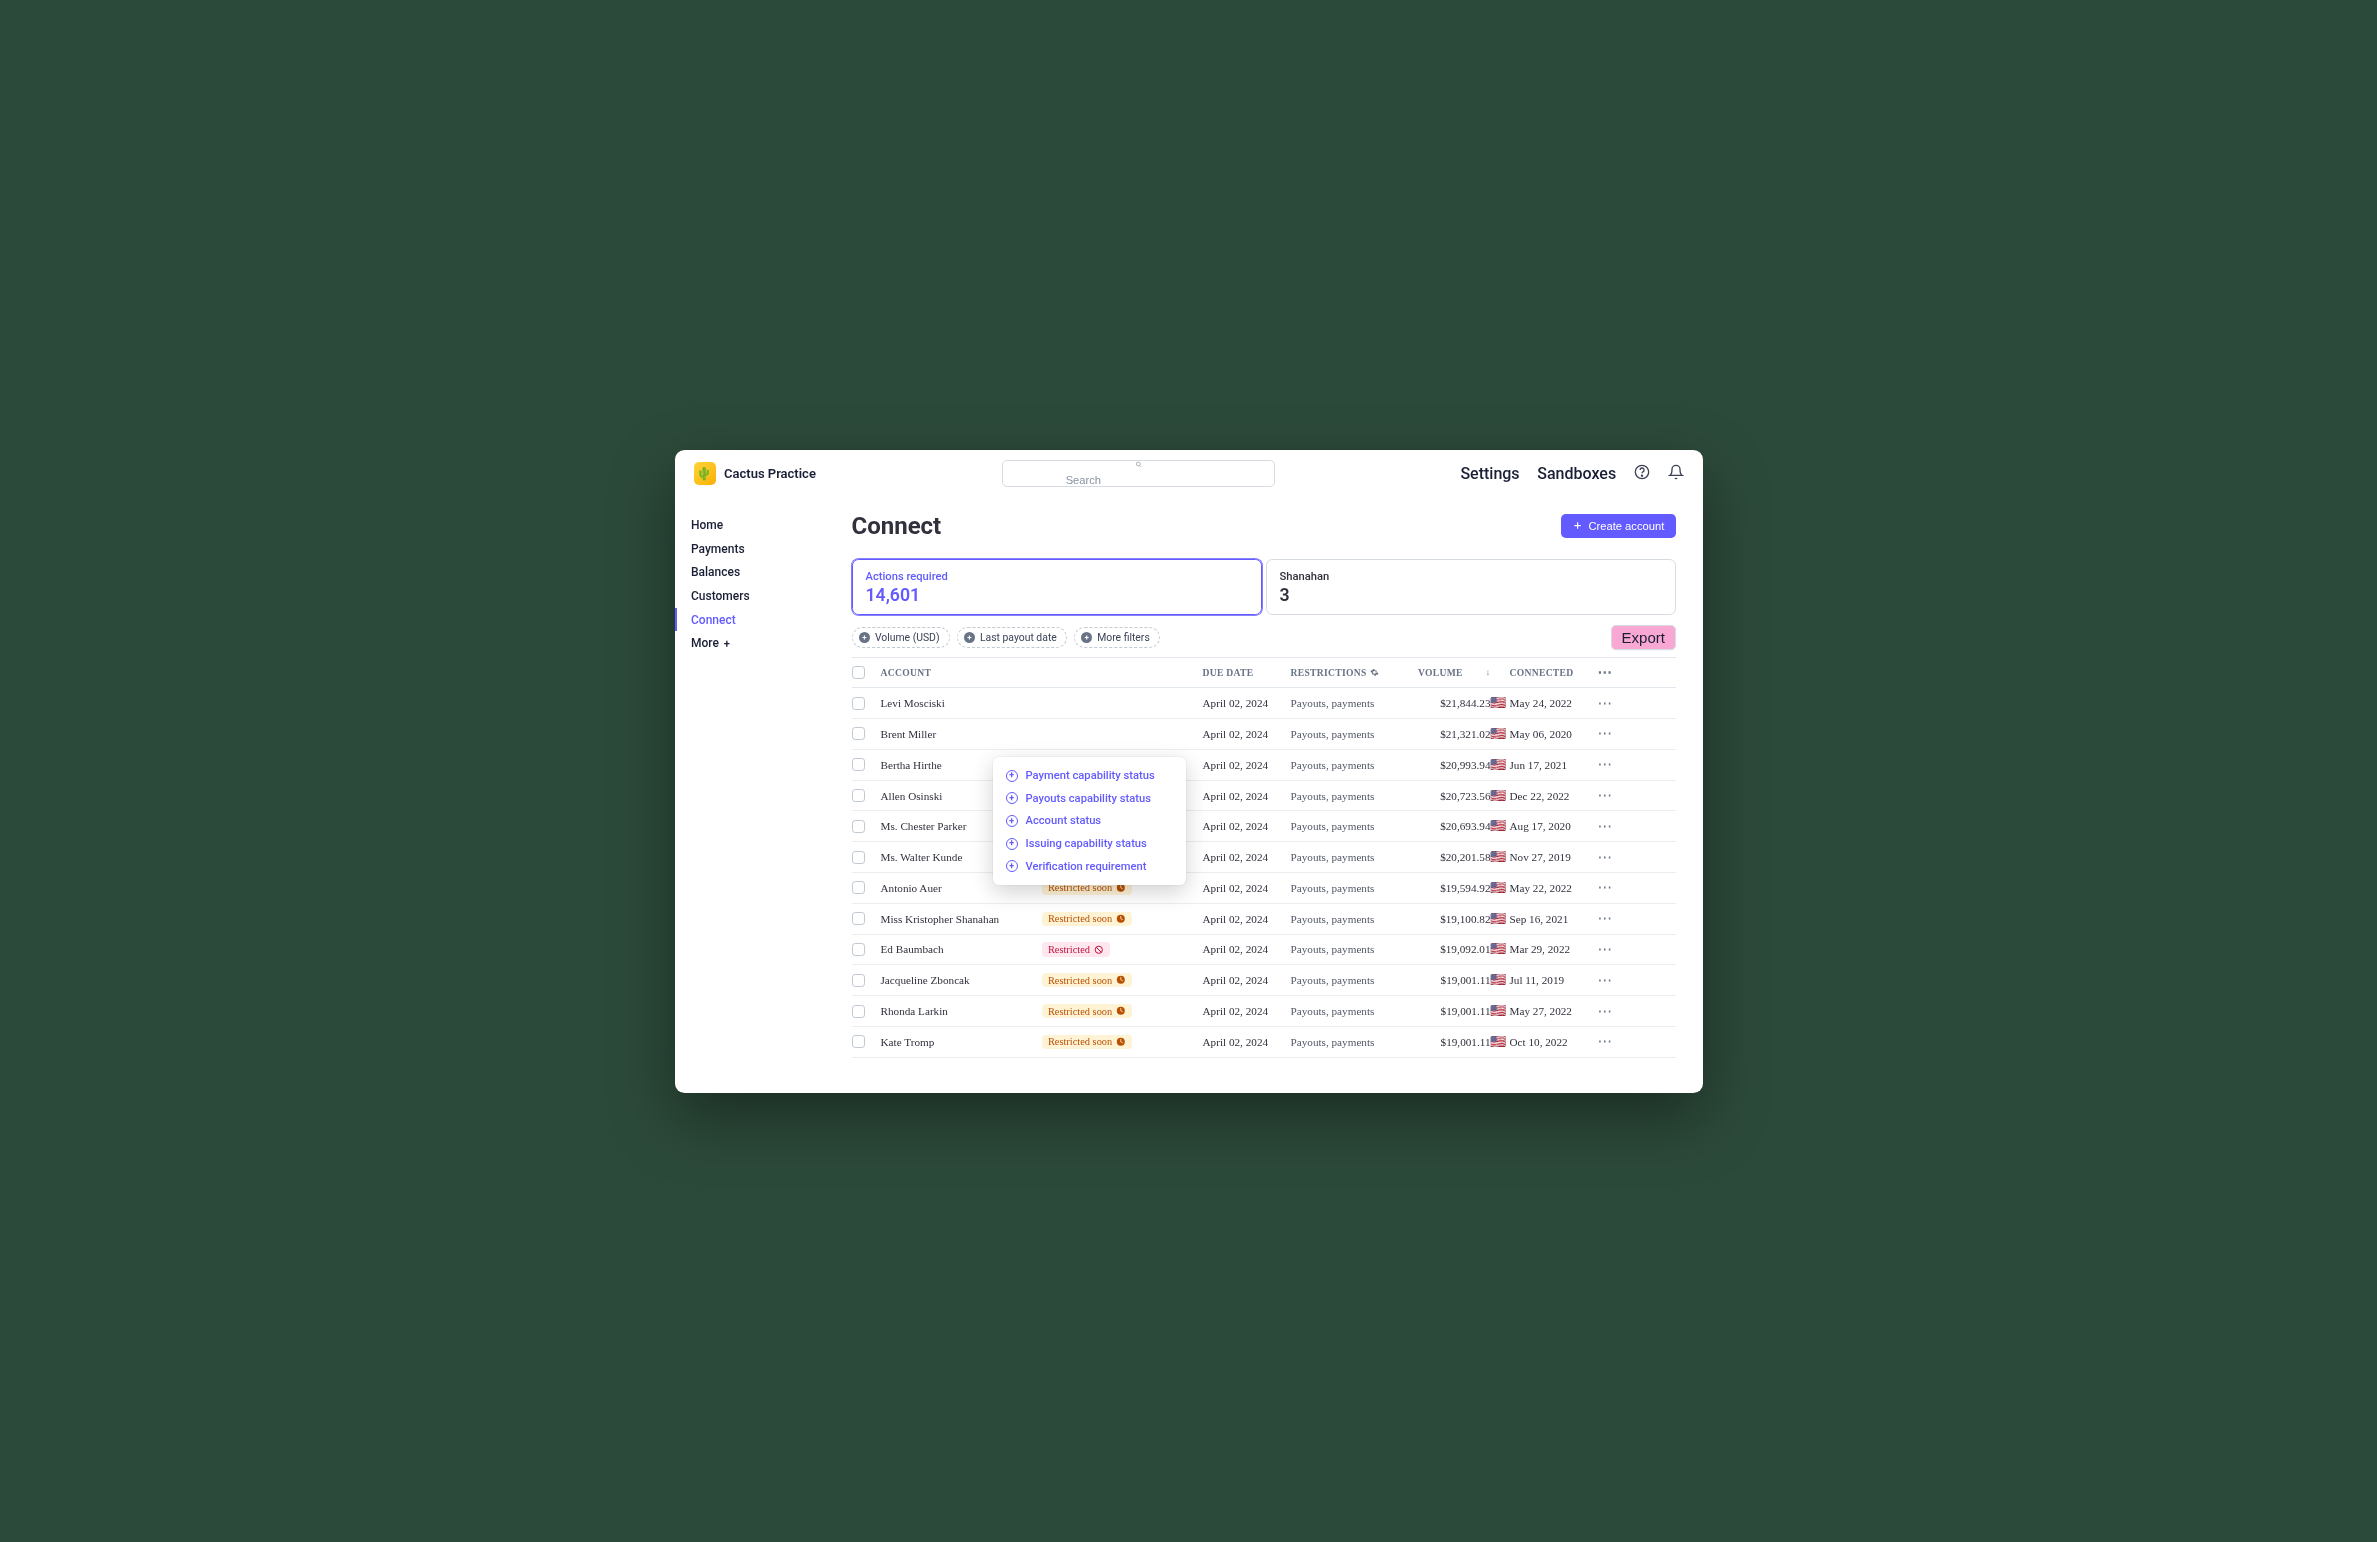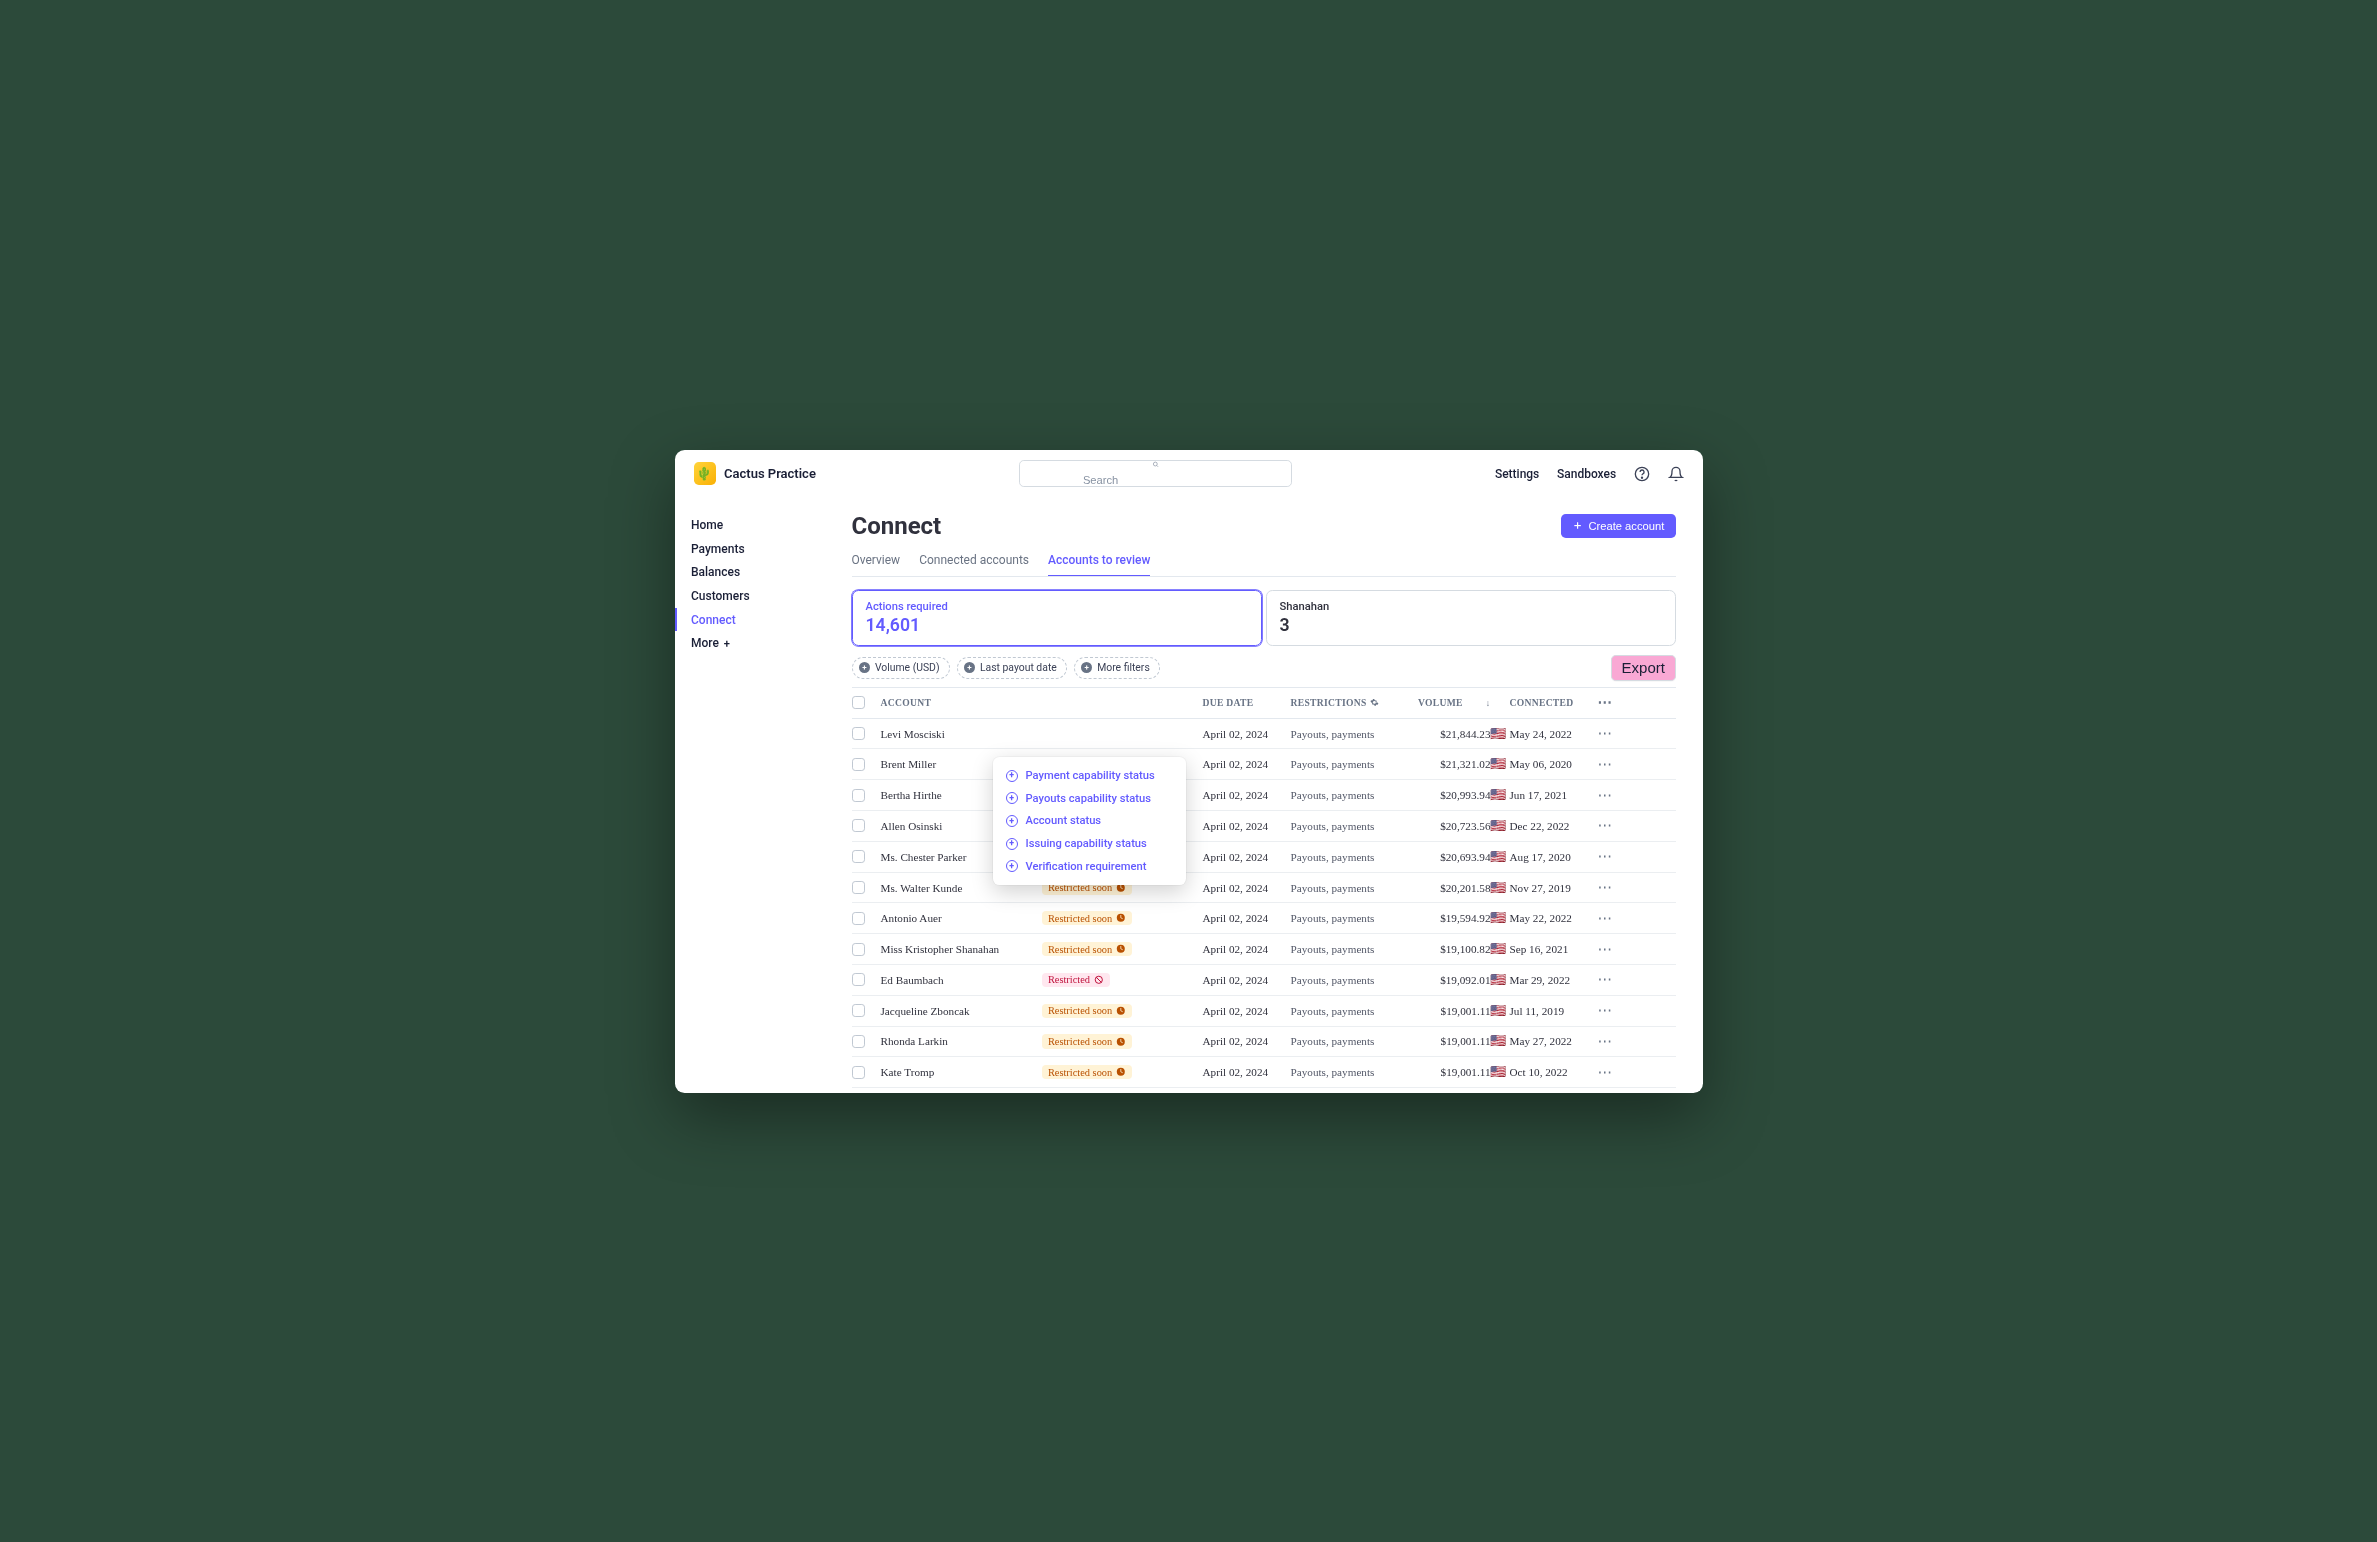--- a/index.html
+++ b/index.html
@@ -43,21 +43,21 @@
     width: 273px; height: 27px;
     border: 0.8px solid #d5dbe1;
     border-radius: 4.8px;
     display: flex; align-items: center;
     padding: 0 8px; gap: 6.4px; color: #8792a2; flex-direction: column;
   }
   .search input {
     border: none; outline: none; flex: 1; font-size: 11.2px; color: #1a1f36; background: transparent;
   }
   .search input::placeholder { color: #8792a2; }
-  .toplinks { display: flex; align-items: center; gap: 17.7px; font-size: 12px; font-weight: 500; color: #1a1f36; }
+  .toplinks { display: flex; align-items: flex-start; gap: 17.7px; font-size: 16px; font-weight: 500; color: #1a1f36; }
   .icon-btn { width: 16px; height: 16px; display: flex; align-items: center; justify-content: center; color: #3c4257; }
   
   .body { flex: 1; display: flex; overflow: hidden; }
   .sidebar { width: 161px; padding: 16px 0 16px 14.5px; }
   .navitem {
     padding: 4.8px 8px;
     font-size: 12px;
     font-weight: 500;
     color: #1a1f36;
     cursor: pointer;
@@ -237,25 +237,20 @@
         <h1 class="page-title">Connect</h1>
         <button class="btn-primary">
           <svg width="11.2" height="11.2" viewBox="0 0 24 24" fill="none" stroke="currentColor" stroke-width="2.5">
               <line x1="12" y1="5" x2="12" y2="19"></line>
               <line x1="5" y1="12" x2="19" y2="12"></line>
             </svg>
           <span>Create account</span>
         </button>
       </div>
 
-      <div class="tabs">
-        <div class="tab">Overview</div>
-        <div class="tab">Connected accounts</div>
-        <div class="tab active">Accounts to review</div>
-      </div>
 
       <div class="stats">
         <div class="stat active">
           <div class="stat-label">Actions required</div>
           <div class="stat-value">14,601</div>
         </div>
         <div class="stat">
           <div class="stat-label">Shanahan</div>
           <div class="stat-value">3</div>
         </div>

